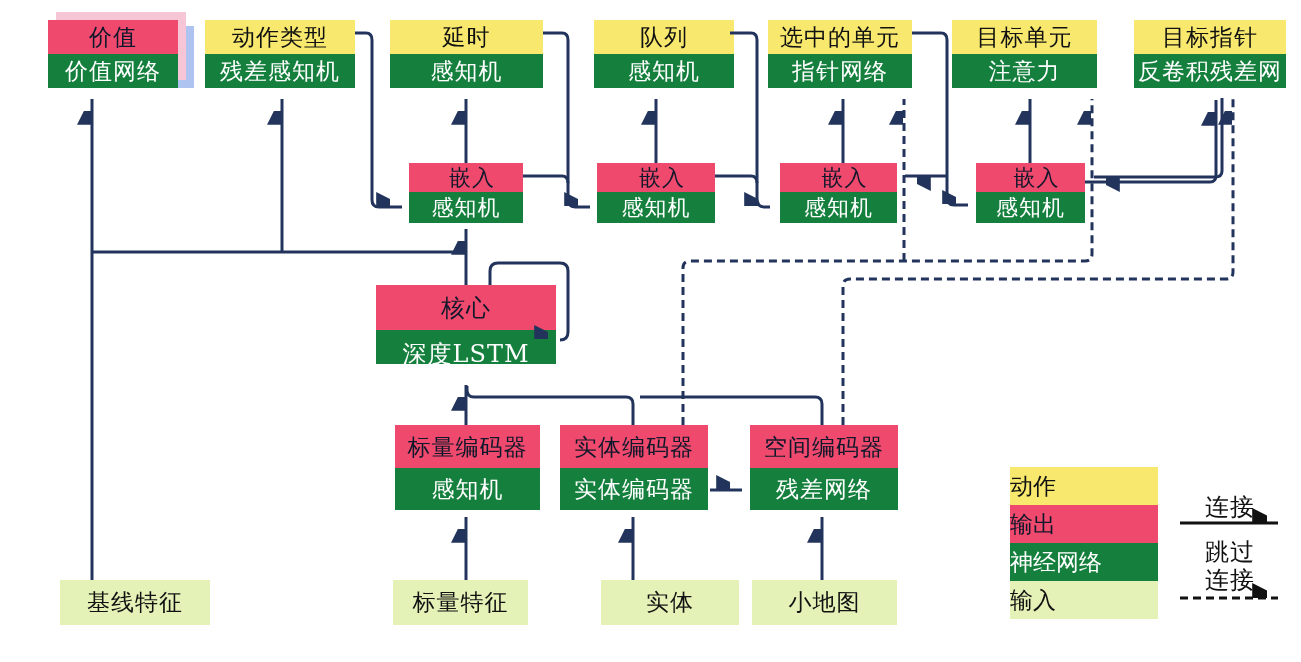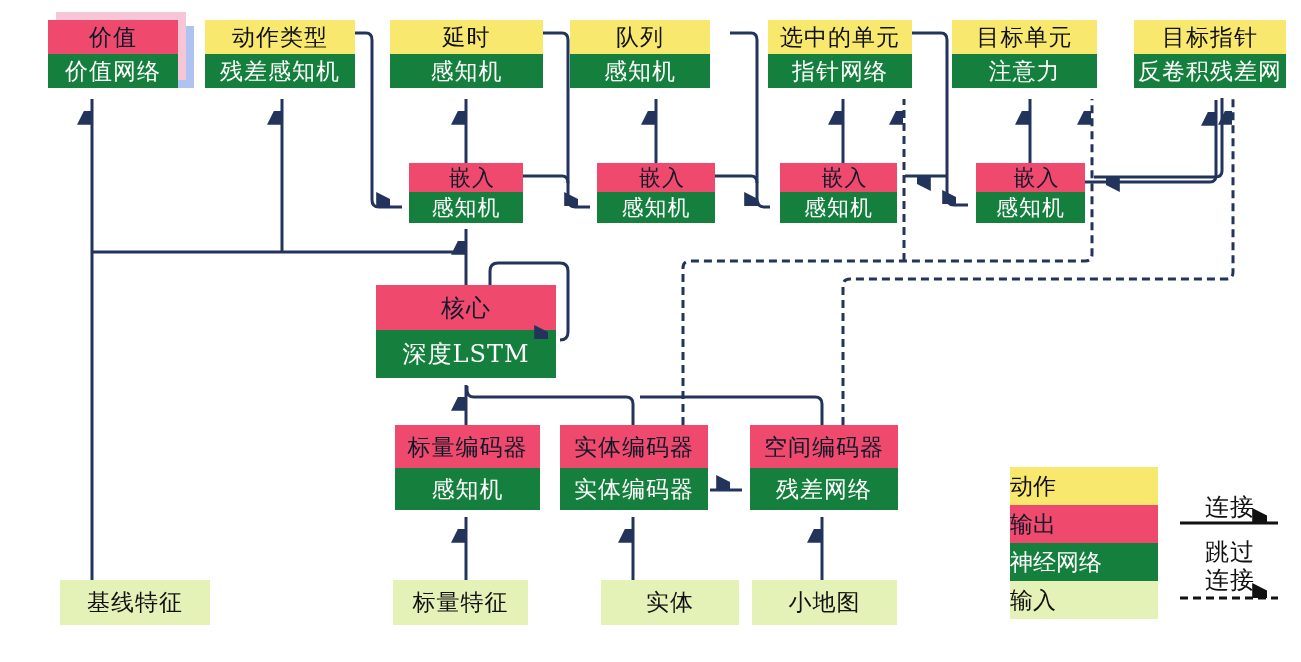--- a/index.html
+++ b/index.html
@@ -14,21 +14,21 @@
   }
   .yellow{background:#F8E96E;color:#111111;}
   .red{background:#EF4A6E;color:#0f172a;}
   .blue{background:#15803d;color:#ffffff;}
   .green{background:#E4F2B7;color:#111111;}
   .head .cell{width:100%;height:34px;line-height:34px;font-size:23px;}
   .embed .cell{width:100%;font-size:22px;}
   .embed .c1{height:29px;line-height:30px;padding-left:12px;}
   .embed .c2{height:31px;line-height:31px;}
   .core .c1{height:45px;line-height:46px;font-size:24px;}
-  .core .c2{height:48px;line-height:48px;font-size:24px;}
+  .core .c2{height:34px;line-height:48px;font-size:24px;}
   .enc .c1{height:43px;line-height:44px;font-size:23px;}
   .enc .c2{height:42px;line-height:42px;font-size:23px;}
   .input .cell{height:45px;line-height:45px;font-size:23px;}
   .shadow{position:absolute;z-index:0;}
   #wires{position:absolute;left:0;top:0;z-index:2;pointer-events:none;}
   .legend-cell{width:100%;height:38px;line-height:38px;font-size:23px;}
   .legend-text{
     position:absolute;z-index:1;font-size:24px;color:#111111;text-align:center;
     white-space:nowrap;letter-spacing:1px;
   }
@@ -106,21 +106,21 @@
     <div class="cell blue">价值网络</div>
   </div>
   <div class="node head" style="left:205px;top:20px;width:150px;">
     <div class="cell yellow">动作类型</div>
     <div class="cell blue">残差感知机</div>
   </div>
   <div class="node head" style="left:390px;top:20px;width:153px;">
     <div class="cell yellow">延时</div>
     <div class="cell blue">感知机</div>
   </div>
-  <div class="node head" style="left:570px;top:20px;width:140px;">
+  <div class="node head" style="left:594px;top:20px;width:140px;">
     <div class="cell yellow">队列</div>
     <div class="cell blue">感知机</div>
   </div>
   <div class="node head" style="left:768px;top:20px;width:144px;">
     <div class="cell yellow">选中的单元</div>
     <div class="cell blue">指针网络</div>
   </div>
   <div class="node head" style="left:952px;top:20px;width:145px;">
     <div class="cell yellow">目标单元</div>
     <div class="cell blue">注意力</div>

